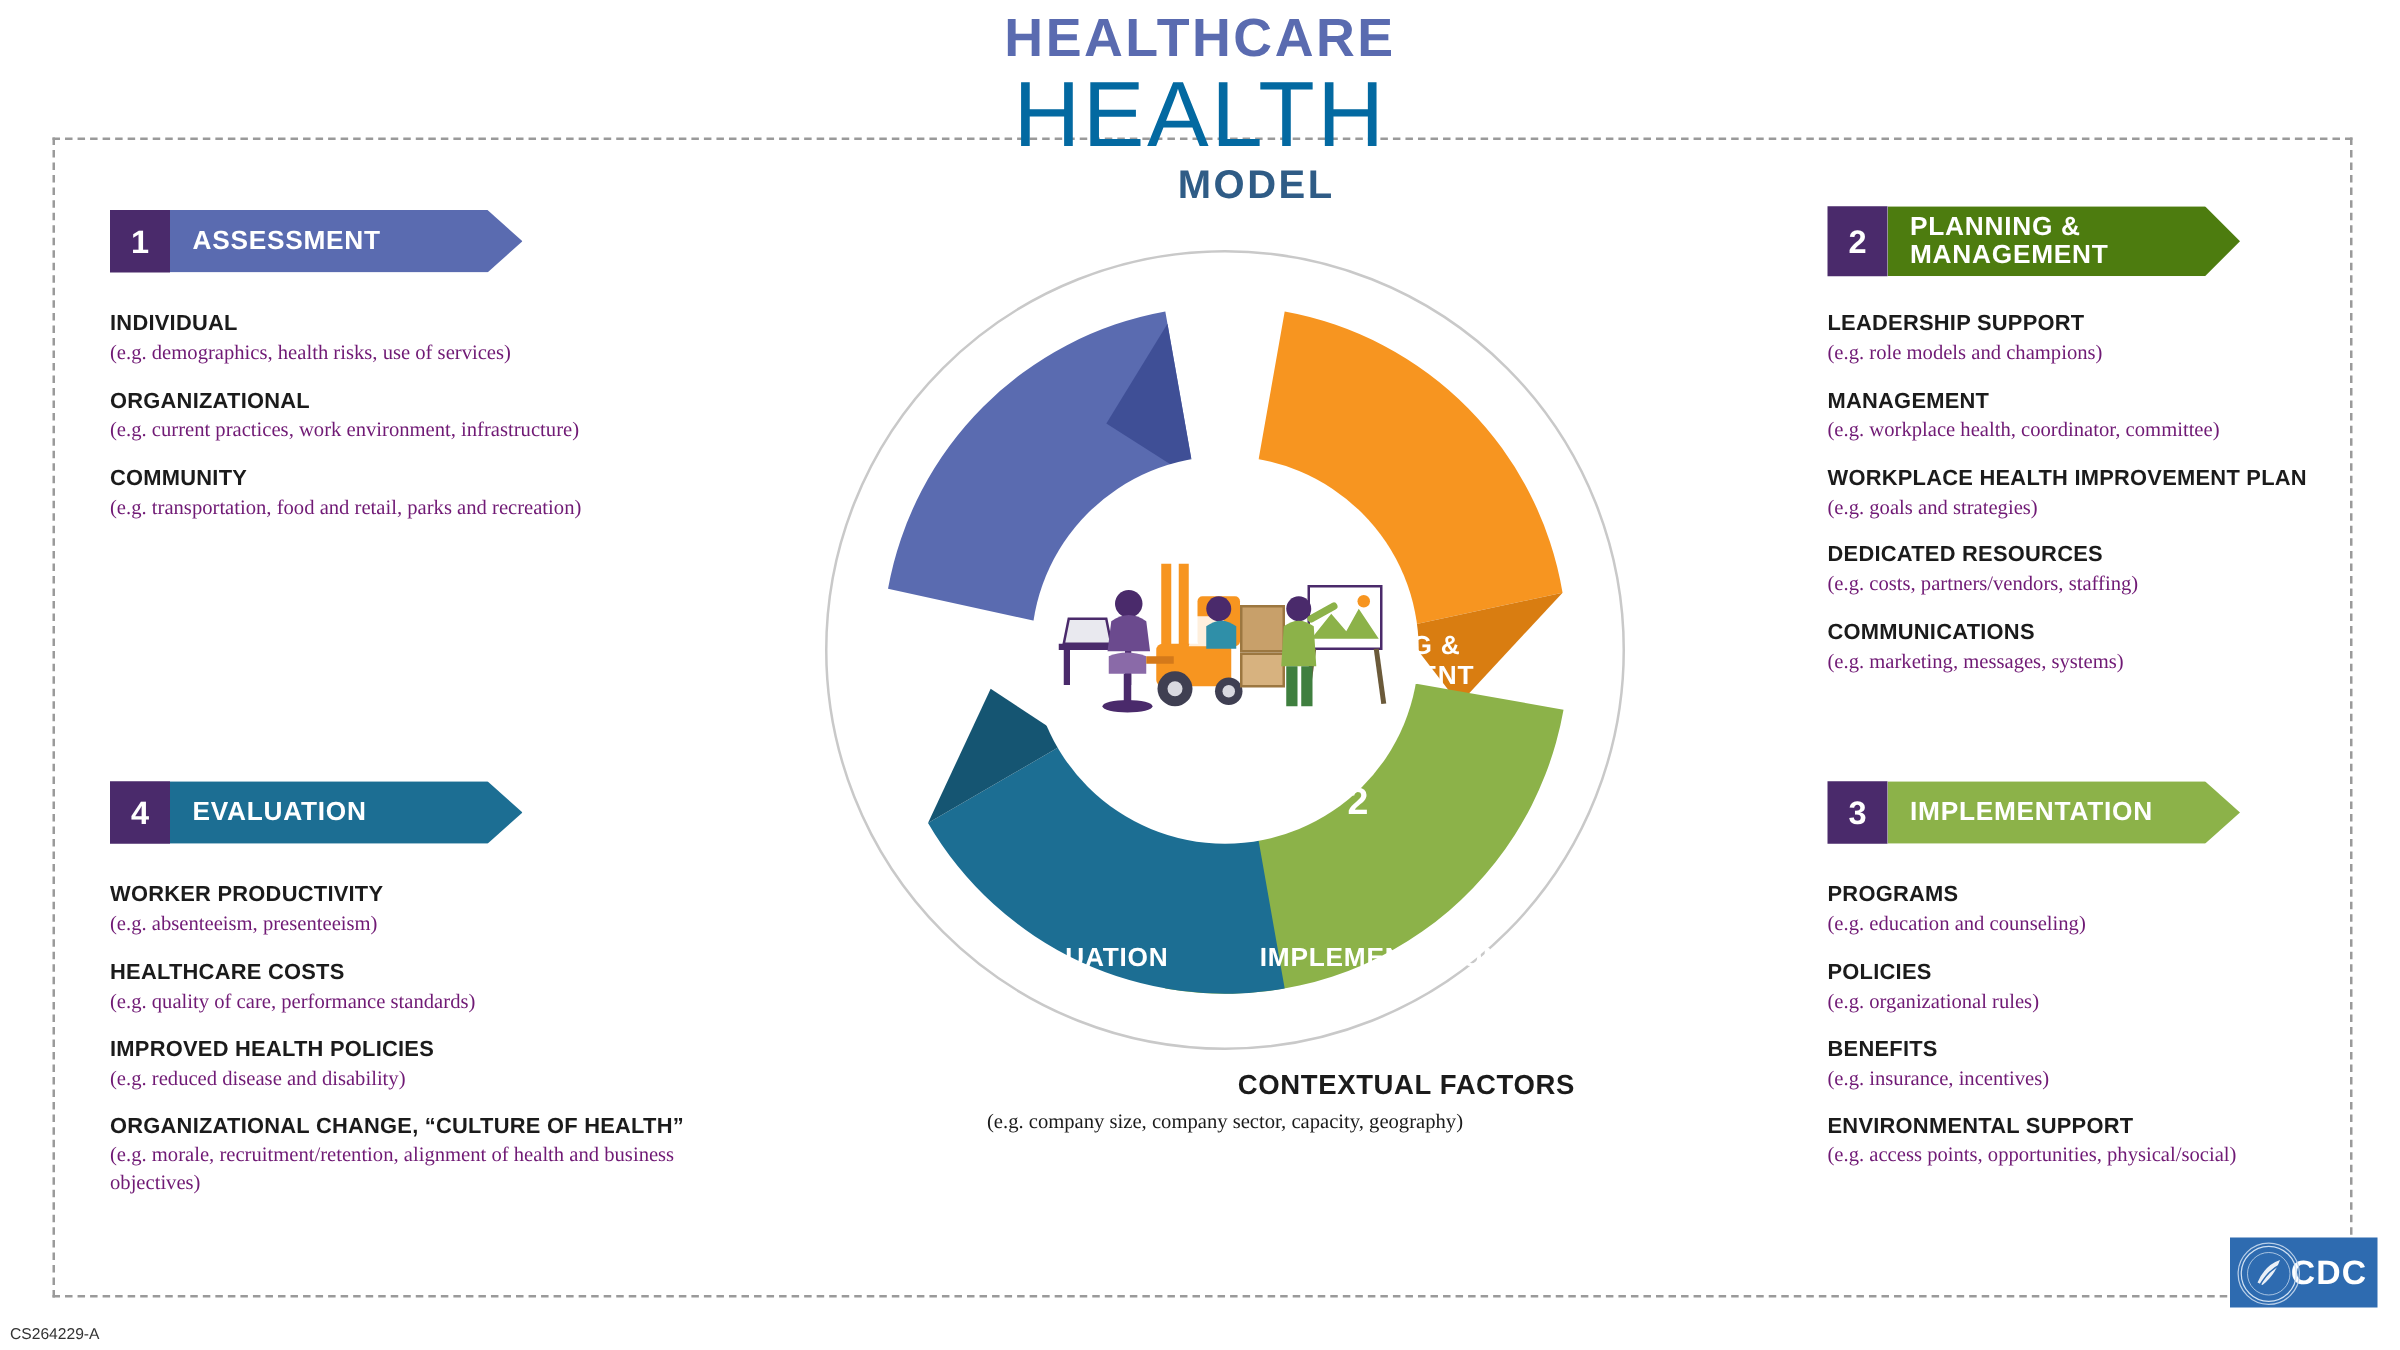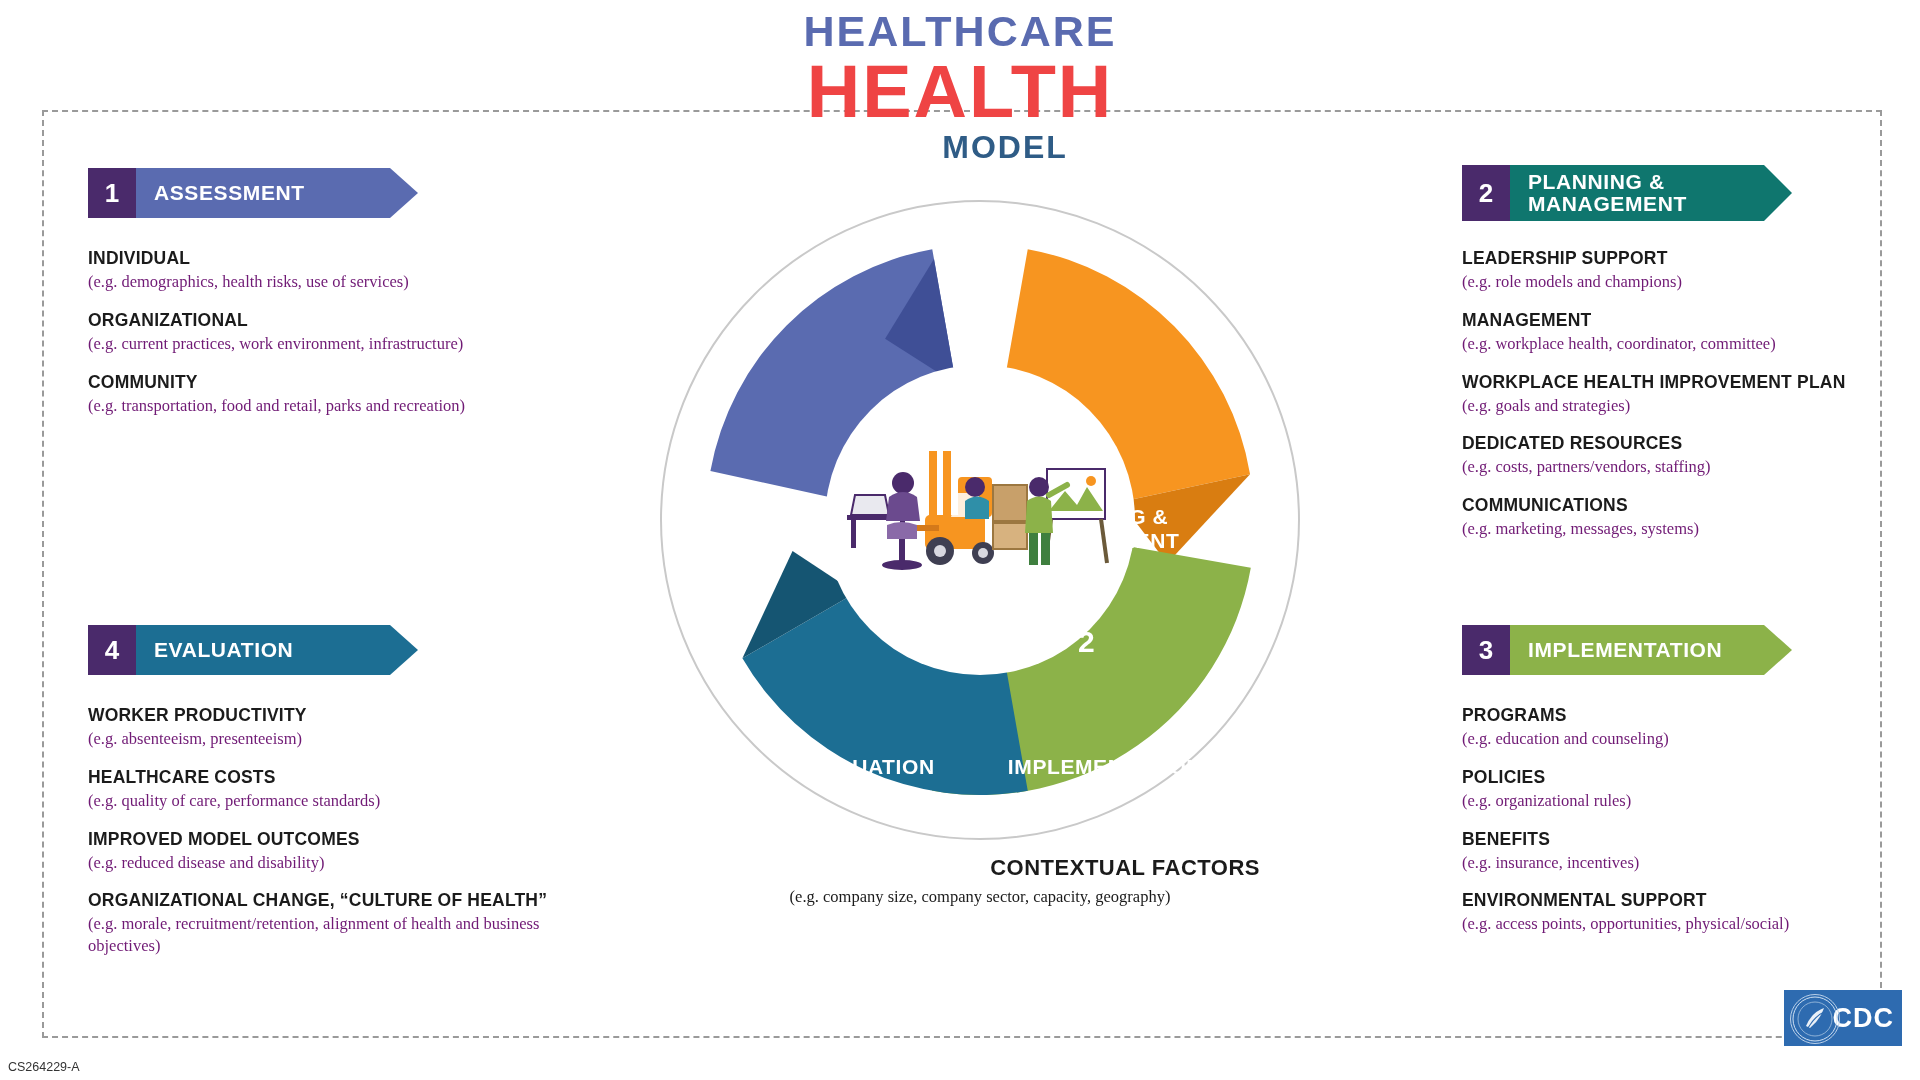--- a/index.html
+++ b/index.html
@@ -44,23 +44,23 @@
   }
   .title-1 {
     font-size: 43px;
     font-weight: bold;
     letter-spacing: 2px;
     color: #5a6bb0;
     font-family: "Liberation Sans", sans-serif;
   }
   .title-2 {
     font-size: 74px;
-    font-weight: bold;
+    font-weight: normal;
     letter-spacing: 2px;
-    color: #ef4444;
+    color: #0369a1;
     margin-top: 2px;
     font-family: "Liberation Sans", sans-serif;
   }
   .title-3 {
     font-size: 32px;
     font-weight: bold;
     letter-spacing: 2px;
     color: #2f5c86;
     margin-top: 2px;
     margin-left: 90px;
@@ -97,21 +97,21 @@
     padding-left: 18px;
     box-sizing: border-box;
     clip-path: polygon(0 0, calc(100% - 28px) 0, 100% 50%, calc(100% - 28px) 100%, 0 100%);
     font-family: "Liberation Sans", sans-serif;
     line-height: 1.05;
   }
   .banner.two-line .lbl {
     align-items: center;
   }
   .lbl.blue { background: #5a6bb0; }
-  .lbl.orange { background: #0f766e; }
+  .lbl.orange { background: #4d7c0f; }
   .lbl.teal { background: #1c6e93; }
   .lbl.green { background: #8cb249; }
 
   
   .content-list {
     position: absolute;
     width: 470px;
   }
   .content-list .item { margin-bottom: 17px; }
   .content-list .head {
@@ -285,21 +285,21 @@
   <div class="content-list" style="left:88px; top:705px;">
     <div class="item">
       <div class="head">WORKER PRODUCTIVITY</div>
       <div class="sub">(e.g. absenteeism, presenteeism)</div>
     </div>
     <div class="item">
       <div class="head">HEALTHCARE COSTS</div>
       <div class="sub">(e.g. quality of care, performance standards)</div>
     </div>
     <div class="item">
-      <div class="head">IMPROVED MODEL OUTCOMES</div>
+      <div class="head">IMPROVED HEALTH POLICIES</div>
       <div class="sub">(e.g. reduced disease and disability)</div>
     </div>
     <div class="item">
       <div class="head">ORGANIZATIONAL CHANGE, “CULTURE OF HEALTH”</div>
       <div class="sub">(e.g. morale, recruitment/retention, alignment of health and business objectives)</div>
     </div>
   </div>
 
   <div class="banner two-line" style="left:1462px; top:165px; width:330px; height:56px;">
     <div class="num">2</div>

